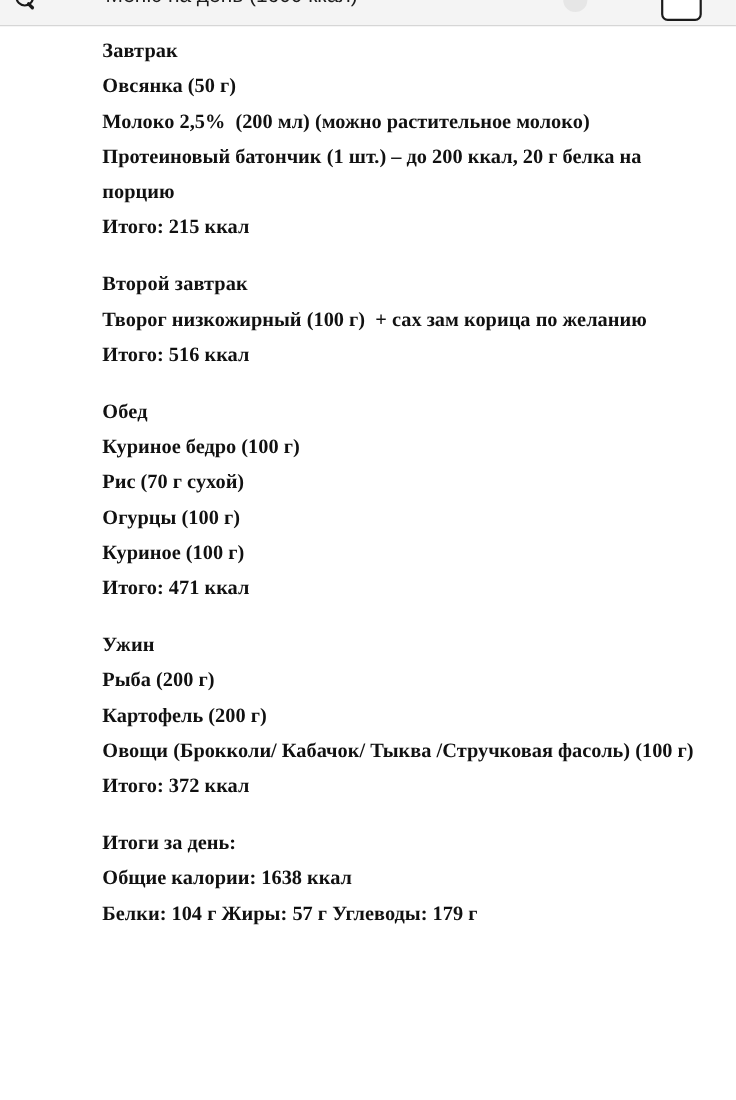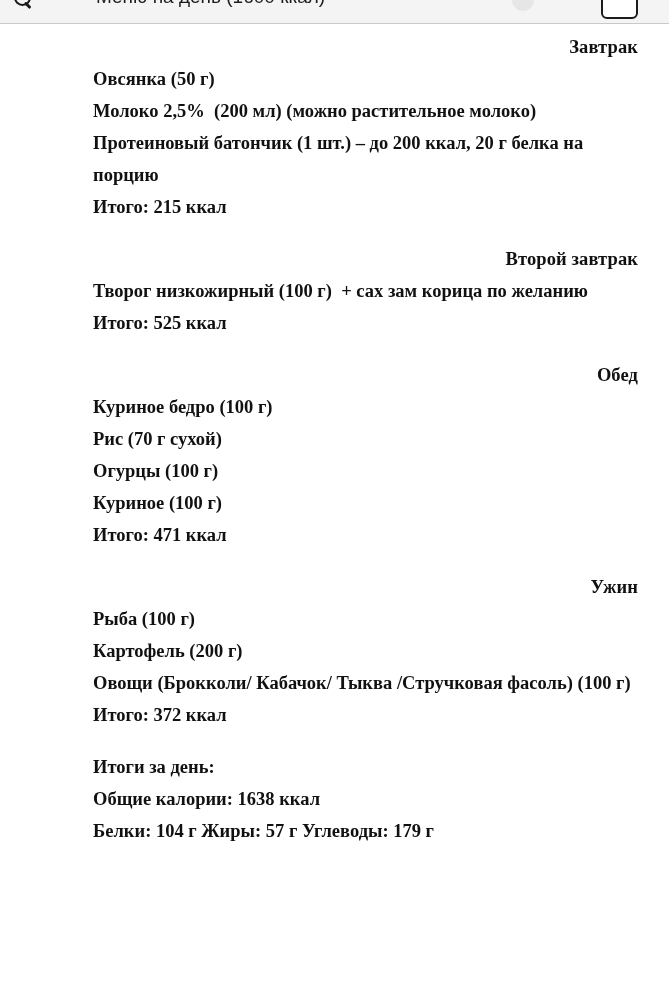--- a/index.html
+++ b/index.html
@@ -112,21 +112,20 @@
   }
   .section:last-of-type {
     margin-bottom: 0;
   }
   .sec-title {
     font-size: 18.5px;
     font-weight: bold;
     line-height: 32px;
     margin: 0;
     letter-spacing: 0.1px;
-    text-align: right;
   }
   .line {
     font-size: 18.5px;
     font-weight: bold;
     line-height: 32px;
     margin: 0;
     white-space: pre-wrap;
   }
 </style>
 </head>
@@ -151,35 +150,35 @@
       <p class="sec-title">Завтрак</p>
       <p class="line">Овсянка (50 г)</p>
       <p class="line">Молоко 2,5%  (200 мл) (можно растительное молоко)</p>
       <p class="line">Протеиновый батончик (1 шт.) – до 200 ккал, 20 г белка на порцию</p>
       <p class="line">Итого: 215 ккал</p>
     </div>
 
     <div class="section">
       <p class="sec-title">Второй завтрак</p>
       <p class="line">Творог низкожирный (100 г)  + сах зам корица по желанию</p>
-      <p class="line">Итого: 525 ккал</p>
+      <p class="line">Итого: 516 ккал</p>
     </div>
 
     <div class="section">
       <p class="sec-title">Обед</p>
       <p class="line">Куриное бедро (100 г)</p>
       <p class="line">Рис (70 г сухой)</p>
       <p class="line">Огурцы (100 г)</p>
       <p class="line">Куриное (100 г)</p>
       <p class="line">Итого: 471 ккал</p>
     </div>
 
     <div class="section">
       <p class="sec-title">Ужин</p>
-      <p class="line">Рыба (100 г)</p>
+      <p class="line">Рыба (200 г)</p>
       <p class="line">Картофель (200 г)</p>
       <p class="line">Овощи (Брокколи/ Кабачок/ Тыква /Стручковая фасоль) (100 г)</p>
       <p class="line">Итого: 372 ккал</p>
     </div>
 
     <div class="section">
       <p class="line">Итоги за день:</p>
       <p class="line">Общие калории: 1638 ккал</p>
       <p class="line">Белки: 104 г Жиры: 57 г Углеводы: 179 г</p>
     </div>

